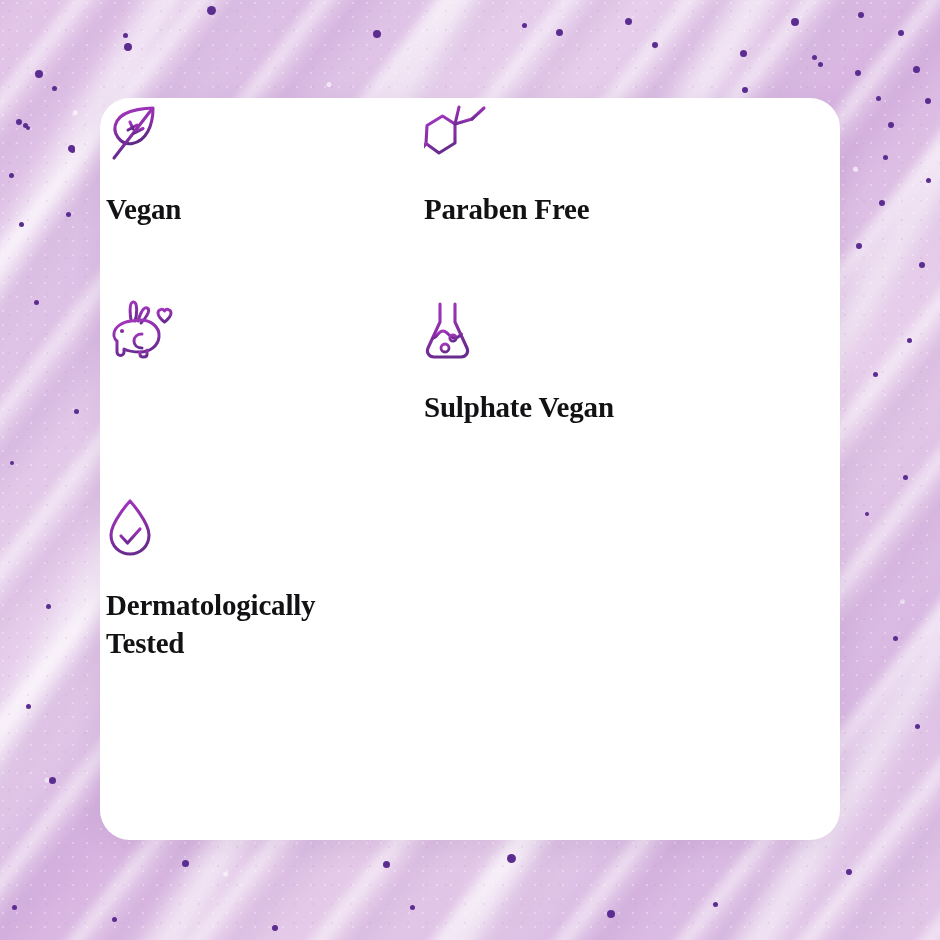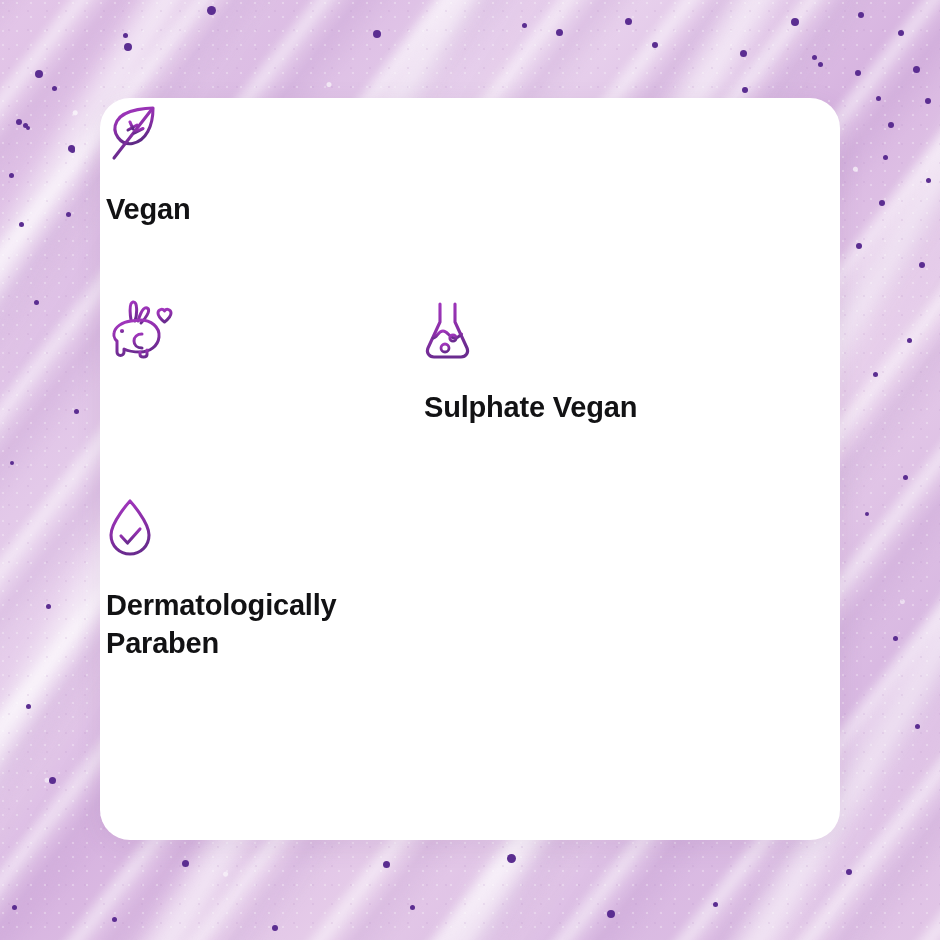--- a/index.html
+++ b/index.html
@@ -132,21 +132,21 @@
 
   .cell-icon {
     height: 62px;
     display: flex;
     align-items: flex-end;
     margin-bottom: 26px;
   }
   .cell-icon svg { display: block; }
 
   .cell-label {
-    font-family: Liberation Sans, sans-serif;
+    font-family: Liberation Serif, serif;
     font-size: 29px;
     font-weight: bold;
     line-height: 38px;
     color: #121214;
     letter-spacing: -0.2px;
     white-space: pre-line;
   }
 </style>
 </head>
 <body>
@@ -240,20 +240,39 @@
             <path d="M47 6 C47 6 18 6 11 19 C4.5 31 15 43.5 26.5 41.5 C40 39 47 24 47 6 Z" stroke="url(#g1)" stroke-width="3.1" stroke-linecap="round" stroke-linejoin="round"></path>
             <path d="M46 7 L8 56" stroke="url(#g1)" stroke-width="3.1" stroke-linecap="round"></path>
             <path d="M22 28 L31 23" stroke="url(#g1)" stroke-width="3.1" stroke-linecap="round"></path>
             <path d="M28 31 L37 26.5" stroke="url(#g1)" stroke-width="3.1" stroke-linecap="round"></path>
             <path d="M24 20 L27 27" stroke="url(#g1)" stroke-width="3.1" stroke-linecap="round"></path>
           </svg>
         </div>
         <div class="cell-label">Vegan</div>
       </div>
 
+      <div class="cell right">
+        <div class="cell-icon">
+          <svg width="66" height="62" viewBox="0 0 66 62" fill="none">
+            <defs>
+              <linearGradient id="g2" x1="0" y1="0" x2="0.3" y2="1">
+                <stop offset="0" stop-color="#a437c0"></stop>
+                <stop offset="0.55" stop-color="#8b2fa8"></stop>
+                <stop offset="1" stop-color="#6a2b8f"></stop>
+              </linearGradient>
+            </defs>
+            <path d="M31 22 L31 41 L15 51 L2 41.5 L3 23.5 L18.5 14 Z" stroke="url(#g2)" stroke-width="3.1" stroke-linecap="round" stroke-linejoin="round"></path>
+            <path d="M31 22 L35 5" stroke="url(#g2)" stroke-width="3.1" stroke-linecap="round"></path>
+            <path d="M31 22 L48 17" stroke="url(#g2)" stroke-width="3.1" stroke-linecap="round"></path>
+            <path d="M48 17 L60 6" stroke="url(#g2)" stroke-width="3.1" stroke-linecap="round"></path>
+            <path d="M2 41.5 L-3 48" stroke="url(#g2)" stroke-width="3.1" stroke-linecap="round"></path>
+          </svg>
+        </div>
+        <div class="cell-label">Paraben Free</div>
+      </div>
 
     </div>
 
     <div class="row">
 
       <div class="cell">
         <div class="cell-icon">
           <svg width="72" height="62" viewBox="0 0 72 62" fill="none">
             <defs>
               <linearGradient id="g3" x1="0" y1="0" x2="0.3" y2="1">
@@ -308,20 +327,20 @@
                 <stop offset="0" stop-color="#a437c0"></stop>
                 <stop offset="0.55" stop-color="#8b2fa8"></stop>
                 <stop offset="1" stop-color="#6a2b8f"></stop>
               </linearGradient>
             </defs>
             <path d="M24 3 C24 3 5 24 5 37 C5 48 13.5 56 24 56 C34.5 56 43 48 43 37 C43 24 24 3 24 3 Z" stroke="url(#g5)" stroke-width="3.1" stroke-linecap="round" stroke-linejoin="round"></path>
             <path d="M15 38 L21.5 45 L34 31" stroke="url(#g5)" stroke-width="3.1" stroke-linecap="round" stroke-linejoin="round"></path>
           </svg>
         </div>
         <div class="cell-label">Dermatologically
-Paraben</div>
+Tested</div>
       </div>
 
     </div>
 
   </div>
 
 </div>
 
 </body></html>

